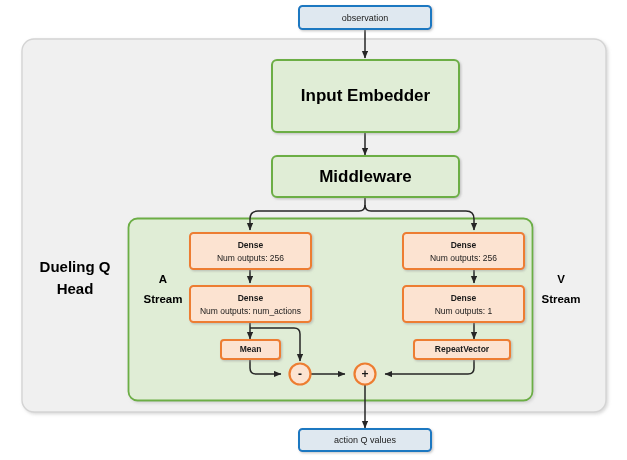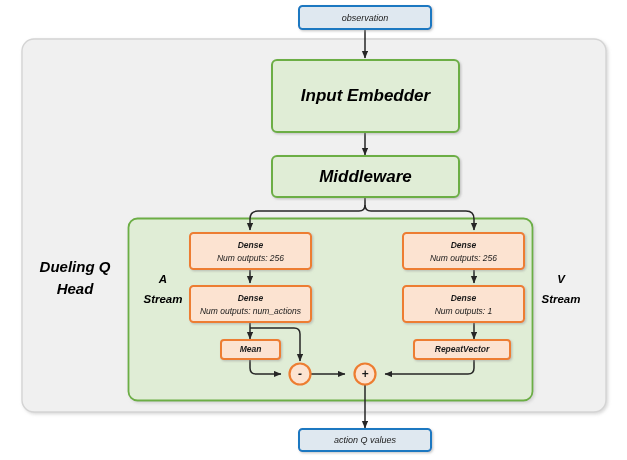--- a/index.html
+++ b/index.html
@@ -10,21 +10,20 @@
   body {
     width: 627px;
     height: 460px;
     font-family: "Liberation Sans", sans-serif;
     overflow: hidden;
   }
   #diagram-root {
     position: relative;
     width: 627px;
     height: 460px;
-    font-style: italic;
   }
   svg#diagram-svg {
     position: absolute;
     top: 0;
     left: 0;
     width: 627px;
     height: 460px;
   }
   .node-text {
     font-family: "Liberation Sans", sans-serif;

